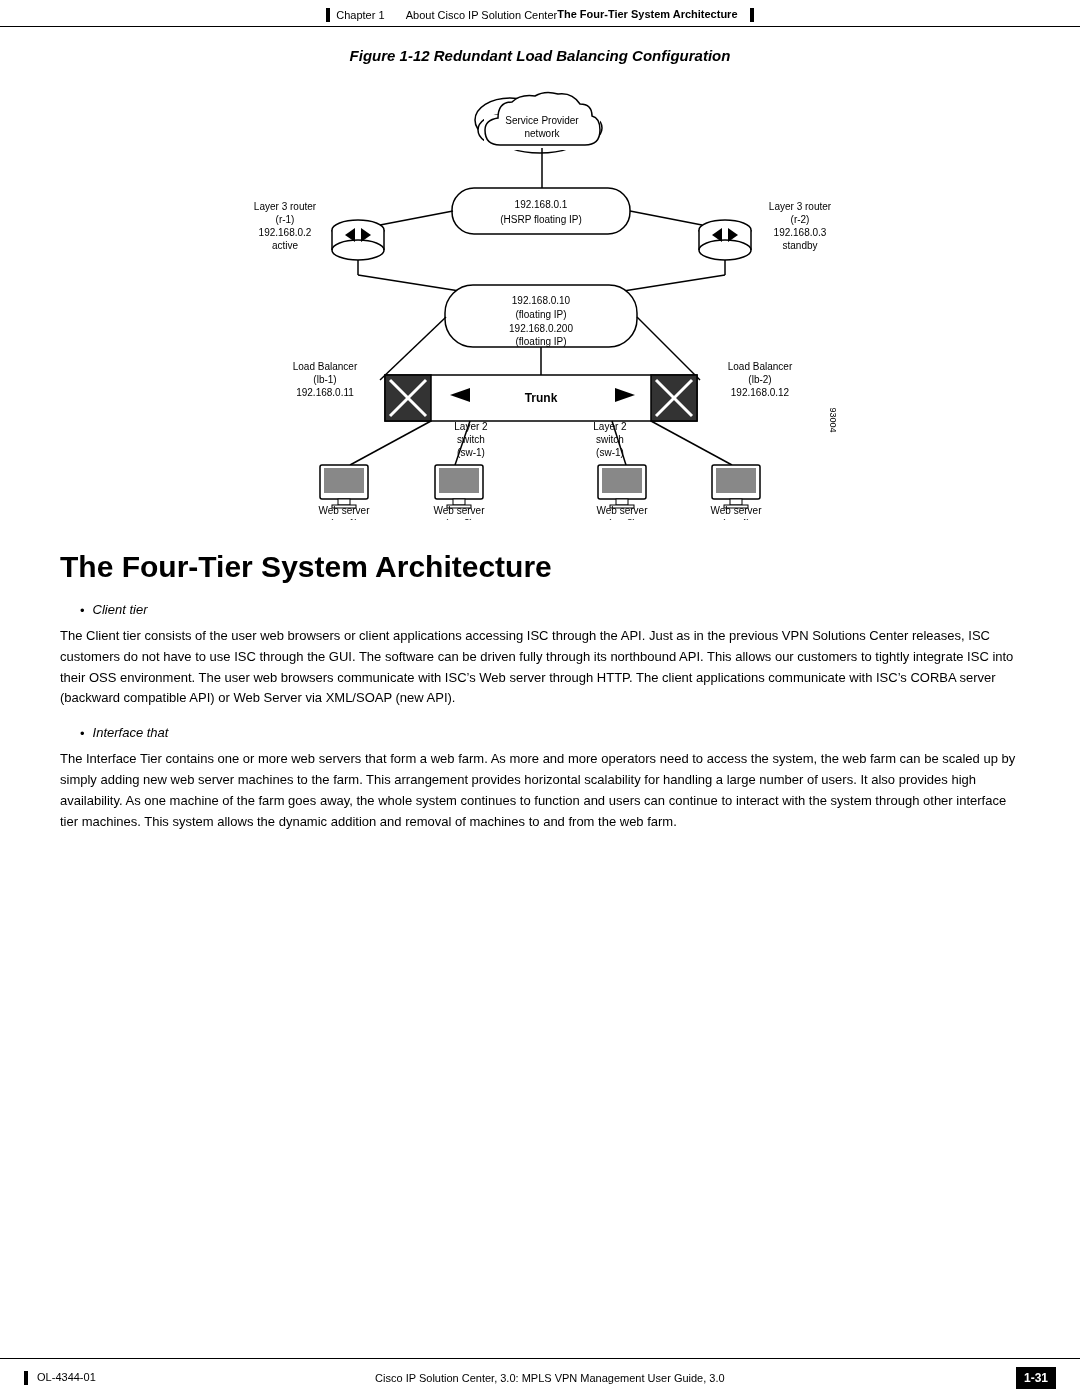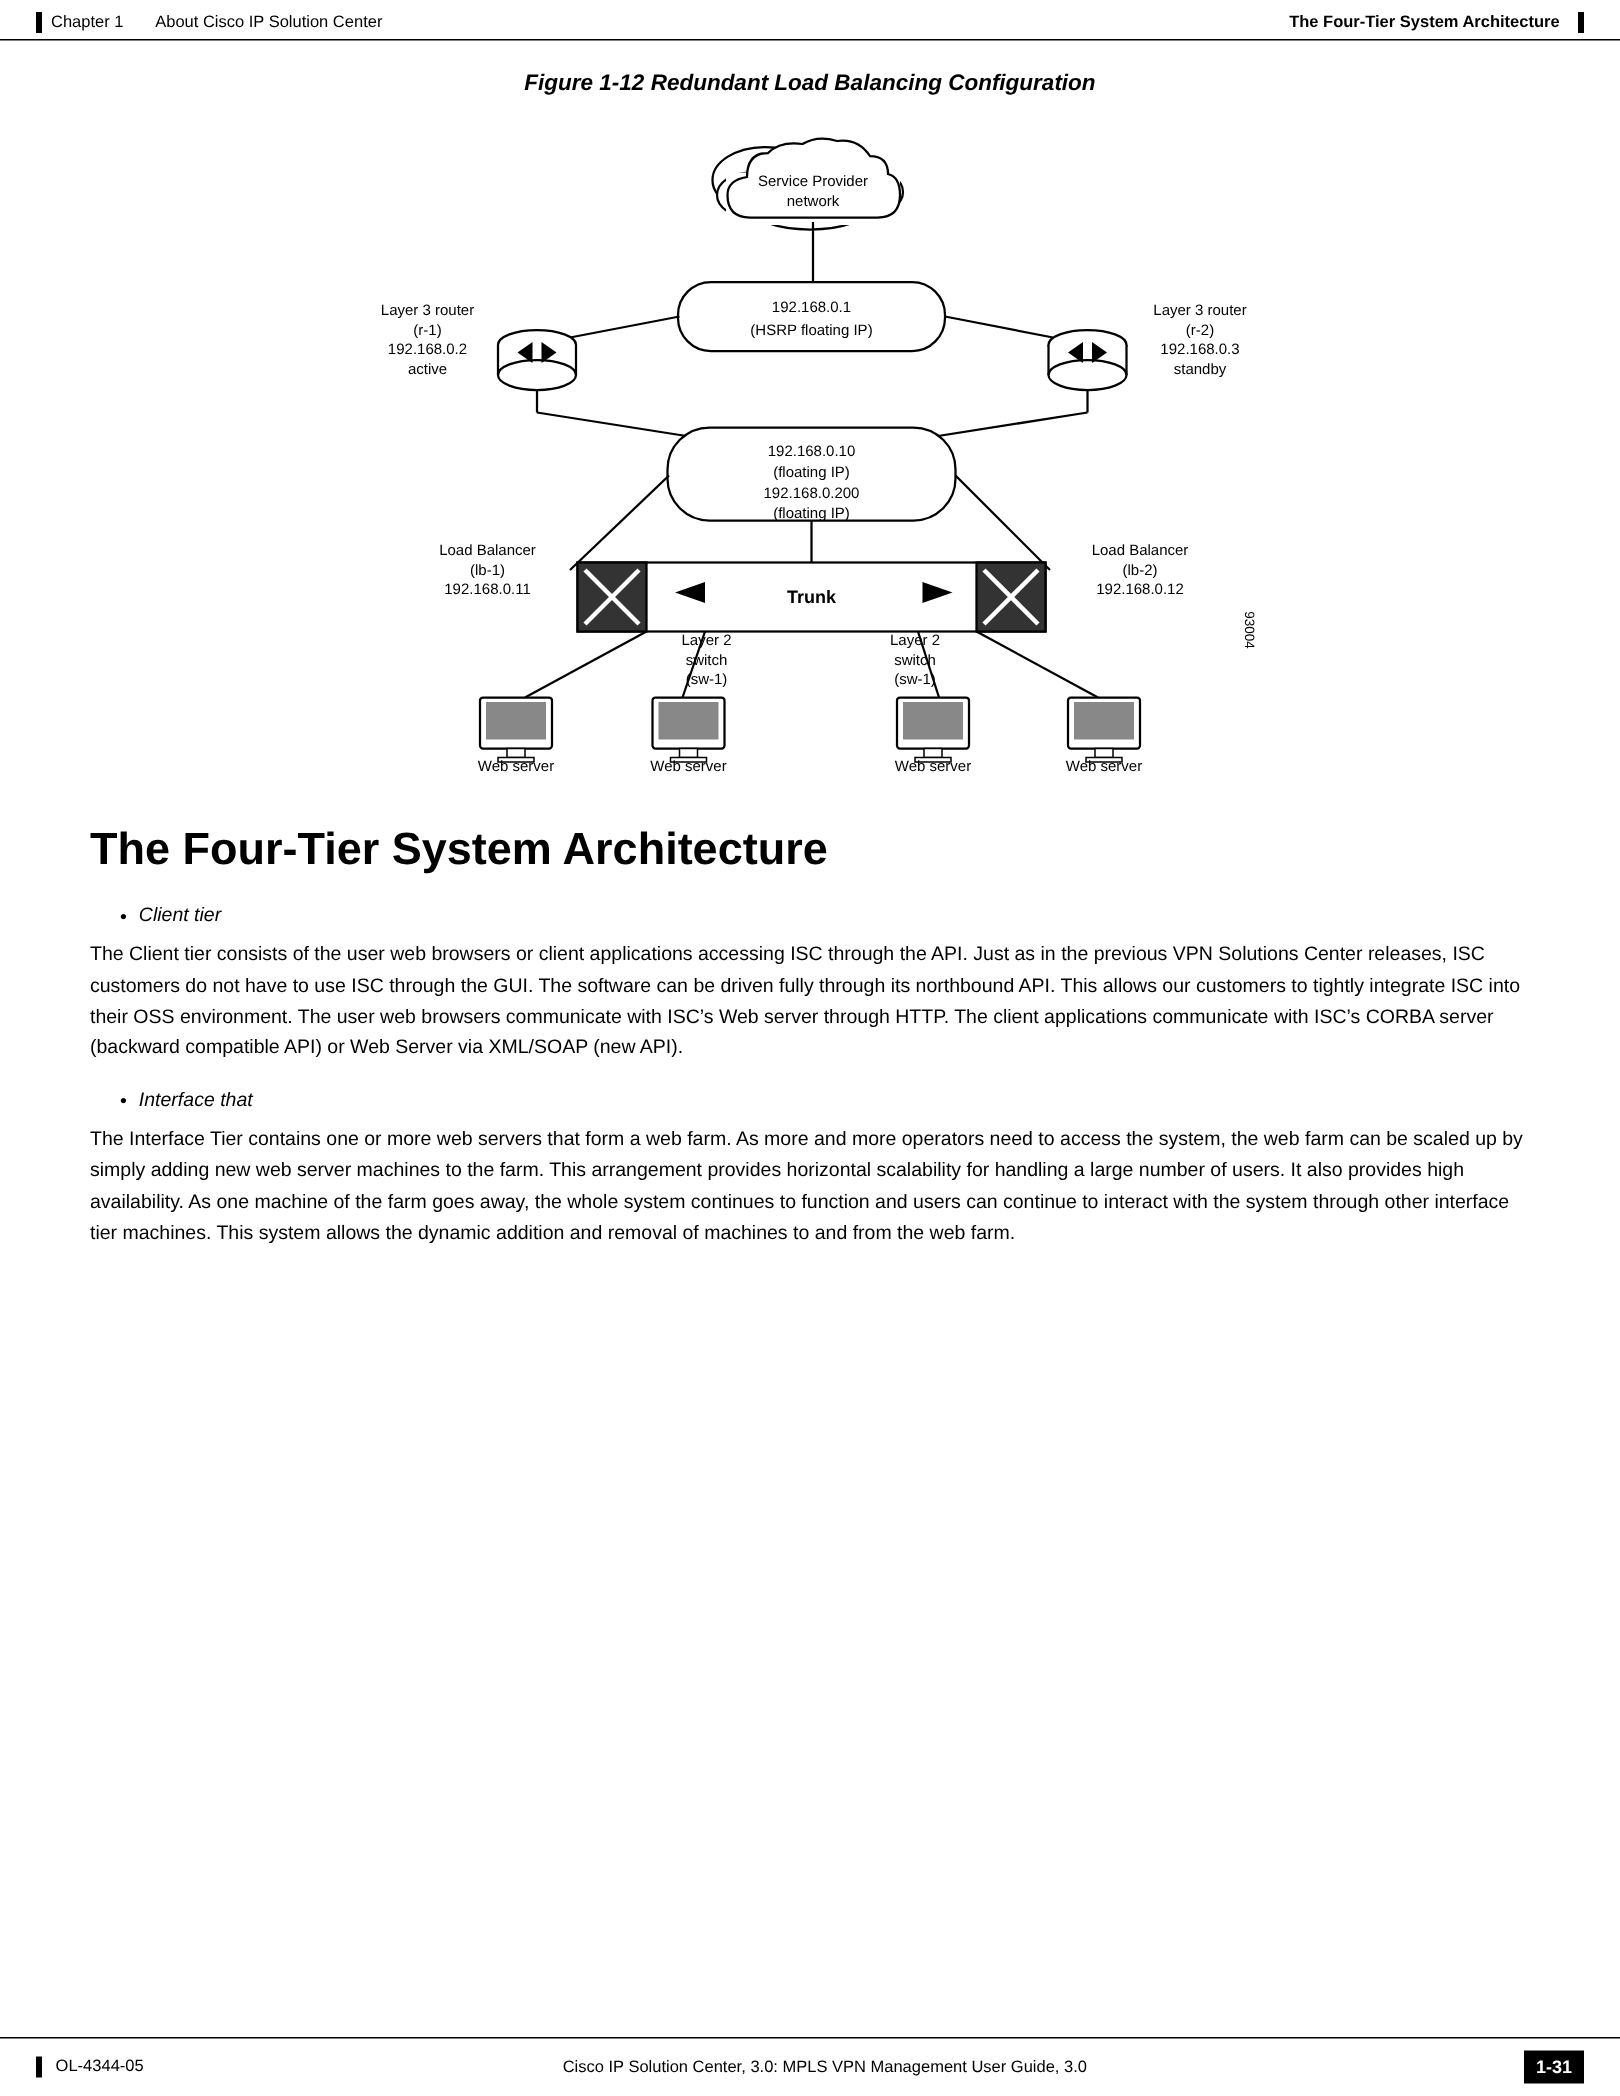--- a/index.html
+++ b/index.html
@@ -7,21 +7,21 @@
       font-family: Arial, Helvetica, sans-serif;
       background: #ffffff;
       width: 1080px;
       min-height: 1397px;
       position: relative;
       font-size: 13px;
       color: #000;
     }
     .page-header {
       display: flex;
-      justify-content: space-between;
+      justify-content: center;
       align-items: center;
       padding: 8px 24px 4px 24px;
       border-bottom: 1px solid #000;
       font-size: 11px;
     }
     .page-header-left {
       display: flex;
       align-items: center;
       gap: 6px;
     }
@@ -305,17 +305,17 @@
     <span class="bullet-dot">•</span>
     <span class="bullet-label">Interface that</span>
   </div>
   <p class="body-text">The Interface Tier contains one or more web servers that form a web farm. As more and more operators need to access the system, the web farm can be scaled up by simply adding new web server machines to the farm. This arrangement provides horizontal scalability for handling a large number of users. It also provides high availability. As one machine of the farm goes away, the whole system continues to function and users can continue to interact with the system through other interface tier machines. This system allows the dynamic addition and removal of machines to and from the web farm.</p>
 
 </div>
 
 <div class="page-footer">
   <div>
     <span style="display:inline-block;width:4px;height:14px;background:#000;vertical-align:middle;margin-right:6px;"></span>
-    <span>OL-4344-05</span>
+    <span>OL-4344-01</span>
   </div>
   <div class="footer-center">Cisco IP Solution Center, 3.0: MPLS VPN Management User Guide, 3.0</div>
   <div class="footer-page-num">1-31</div>
 </div>
 
 </body></html>

